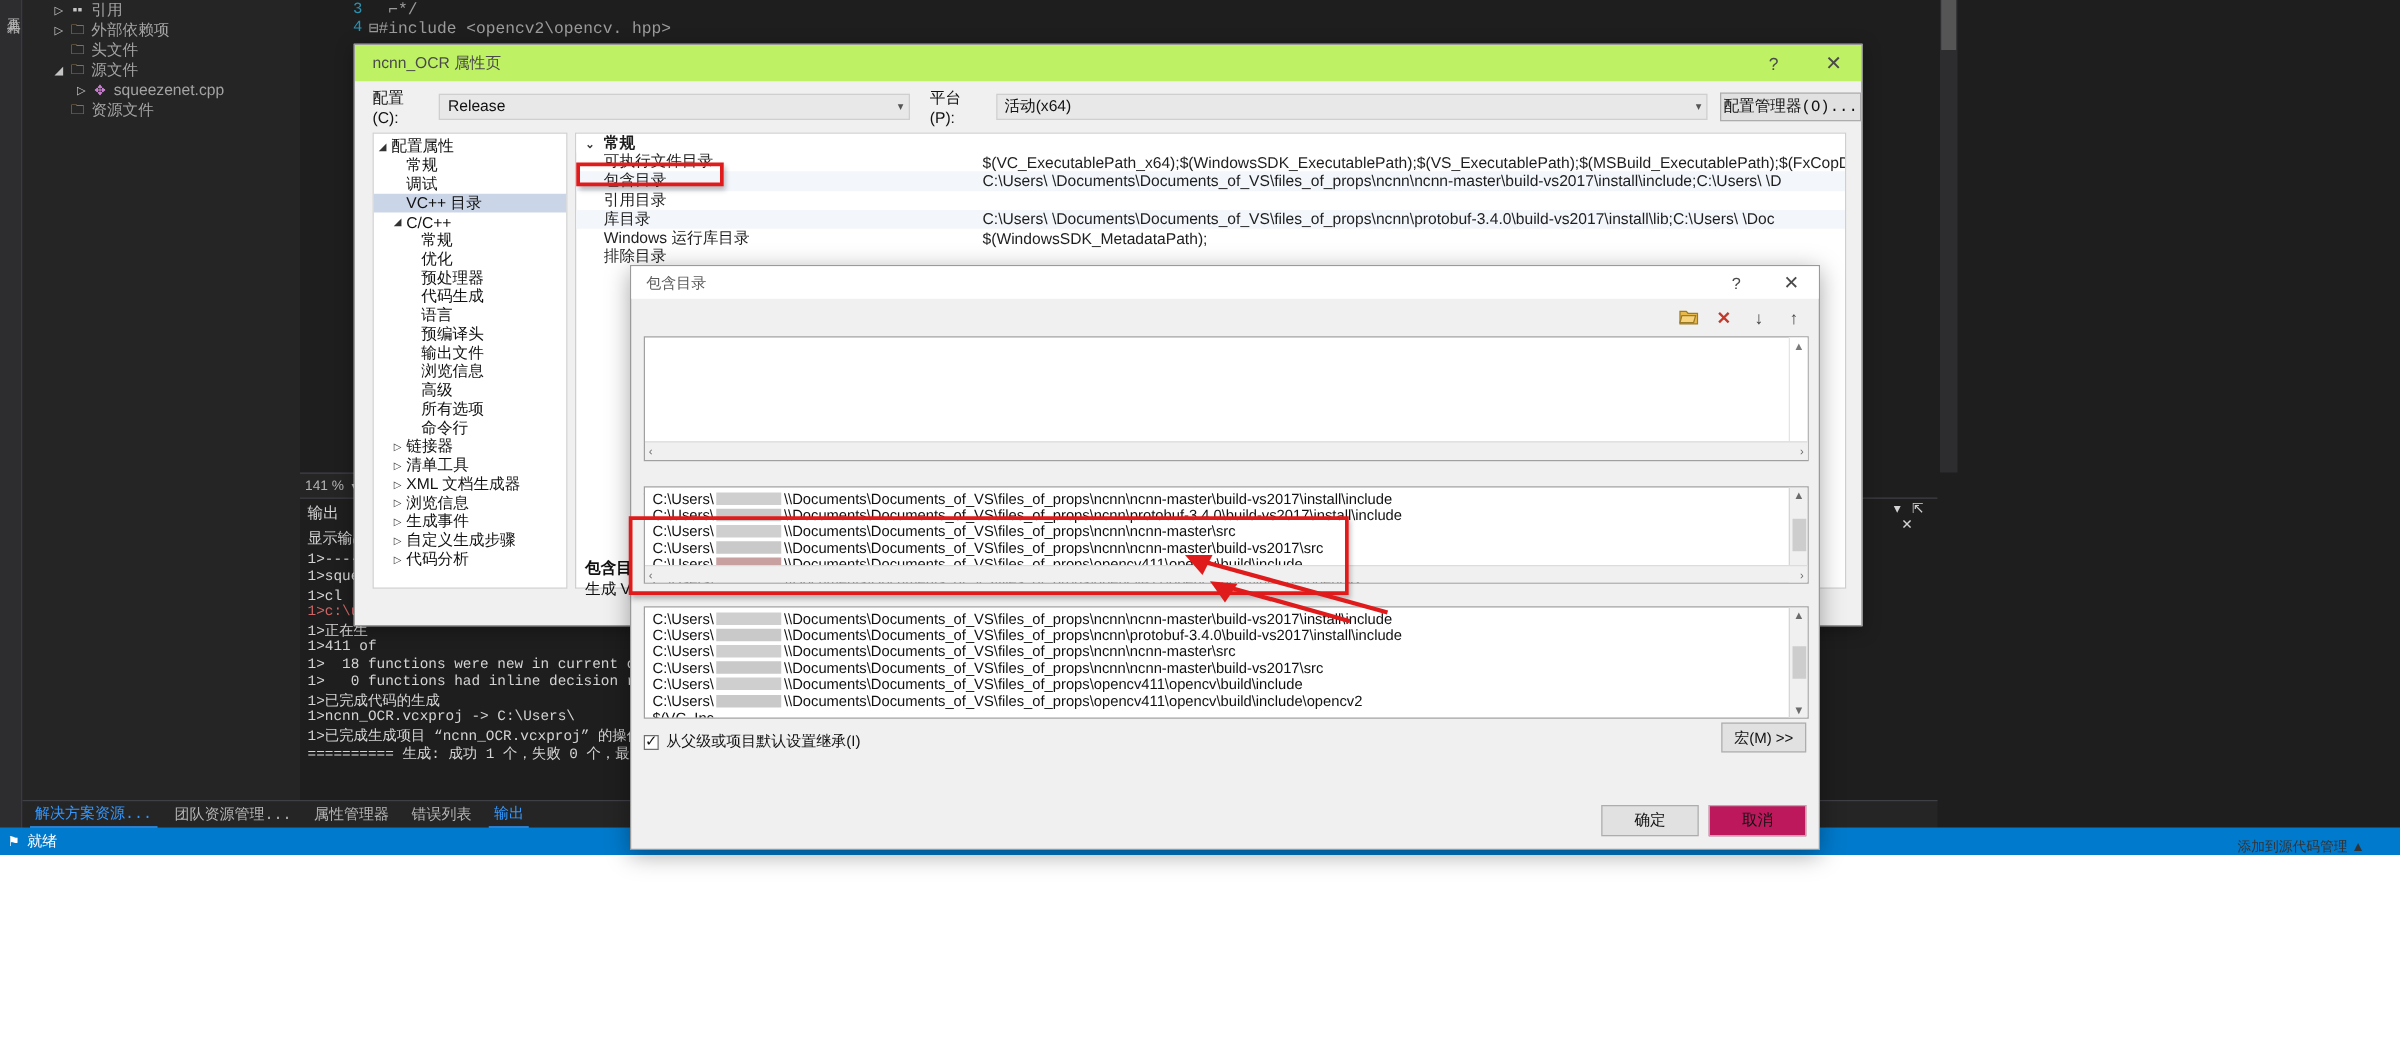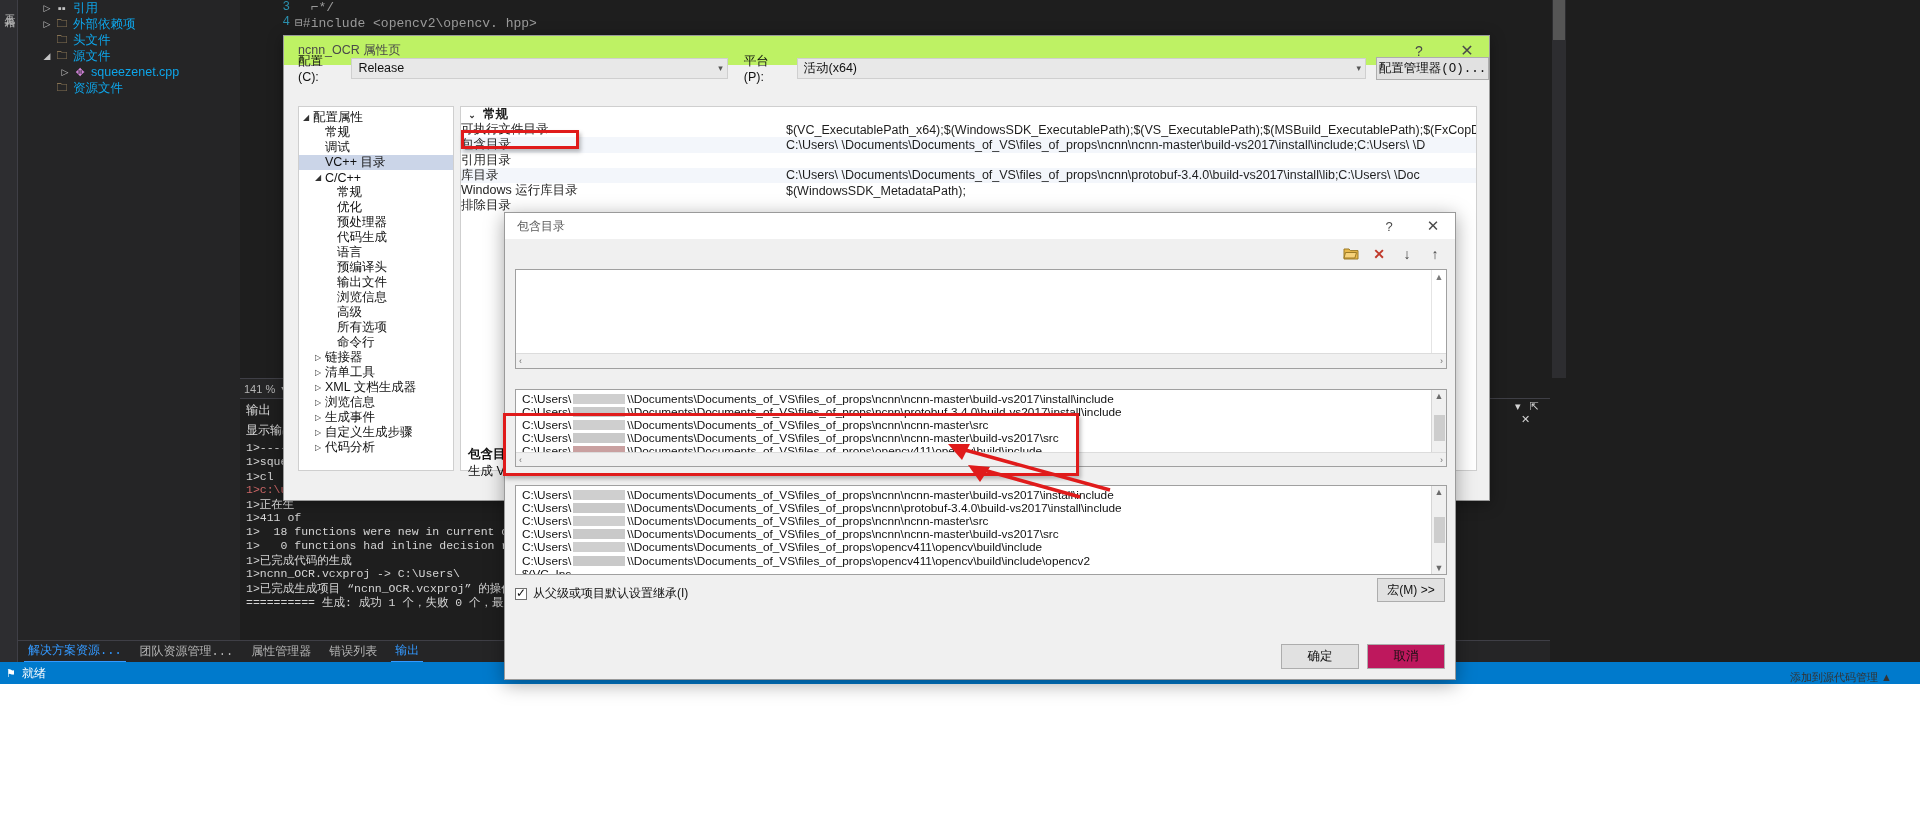--- a/index.html
+++ b/index.html
@@ -31,21 +31,21 @@
     left:18px; top:0; width:222px; height:640px;
     background:#252526; color:#d4d4d4;
     font-size:12.5px; padding-top:0px;
   }
   .tree-row { height:16px; display:flex; align-items:center; white-space:nowrap; padding-left:4px;}
   .tw { width:14px; flex:0 0 14px; text-align:center; color:#c5c5c5; font-size:9px; }
   .ticon { width:16px; flex:0 0 16px; text-align:center; font-size:11px; margin-right:3px; }
   .ico-ref { color:#c5c5c5; }
   .ico-folder { color:#dcb67a; }
   .ico-cpp { color:#d183d8; }
-  .tlabel { color:#0ea5e9; }
+  .tlabel { color:#a3a3a3; }
 
   
   #editor {
     left:240px; top:0; width:1310px; height:378px; background:#1e1e1e;
   }
   #gutter-col { left:246px; top:0; width:48px; height:378px; }
   .gline {
     height:15.4px; color:#2b91af; font-family:"Liberation Mono", monospace;
     font-size:12.5px; text-align:right; padding-right:4px;
   }
@@ -114,21 +114,21 @@
   .tb-btn {
     position:absolute; top:0; height:29px; width:44px;
     display:flex; align-items:center; justify-content:center;
     font-size:14px; color:#4a4a4a;
   }
   #prop-help { right:48px; }
   #prop-close { right:0; font-size:16px; }
 
   
   #config-row {
-    position:absolute; left:0; top:16px; width:100%; height:32px;
+    position:absolute; left:0; top:33px; width:100%; height:32px;
     display:flex; align-items:center; padding-left:14px; gap:0;
   }
   .lbl { font-size:12.5px; color:#111; }
   .combo {
     background:#e8e8e8; border:1px solid #cfcfcf; height:21px;
     display:flex; align-items:center; padding:0 4px 0 6px;
     font-size:12.5px; color:#111; position:relative;
   }
   .combo .cv { flex:1; white-space:nowrap; overflow:hidden; }
   .combo .carr { font-size:9px; color:#555; }
@@ -152,21 +152,21 @@
 
   
   #prop-grid {
     position:absolute; left:176px; top:70px; width:1017px; height:365px;
     background:#fff; border:1px solid #cfcfcf; overflow:hidden;
   }
   .gridrow { height:15.2px; display:flex; align-items:center; font-size:12.5px; white-space:nowrap; }
   .gridrow.alt { background:#f3f6fb; }
   .gridrow.header { font-weight:bold; background:#fff; }
   .g-exp { width:22px; flex:0 0 22px; text-align:center; font-size:9px; color:#333; }
-  .g-name { width:325px; flex:0 0 325px; overflow:hidden; }
+  .g-name { width:325px; flex:0 0 325px; padding-left:22px; overflow:hidden; }
   .gridrow.header .g-name { padding-left:0; }
   .g-val { flex:1; overflow:hidden; }
 
   
   #prop-desc {
     position:absolute; left:176px; top:410px; width:440px; height:48px;
     font-size:12.5px; color:#111; padding-left:8px;
   }
   #prop-desc .t { font-weight:bold; }
 

